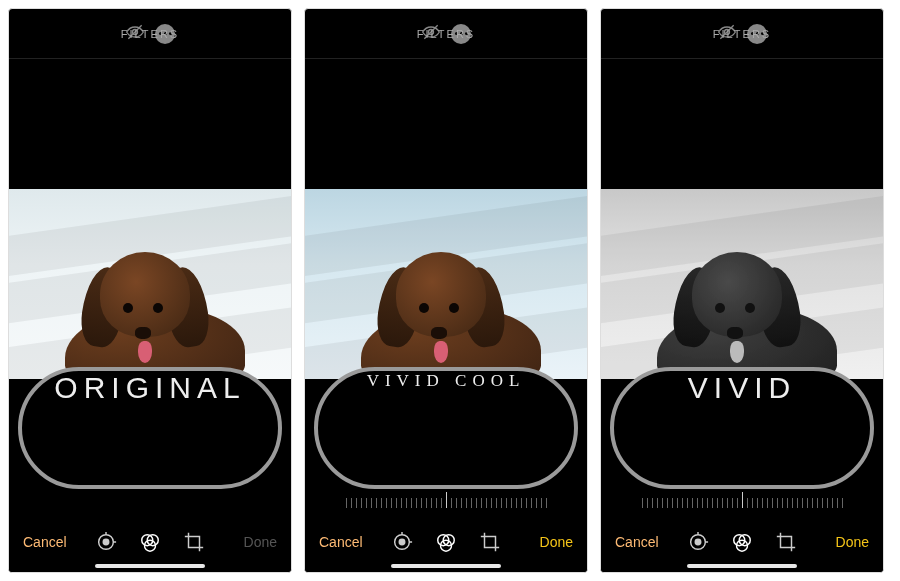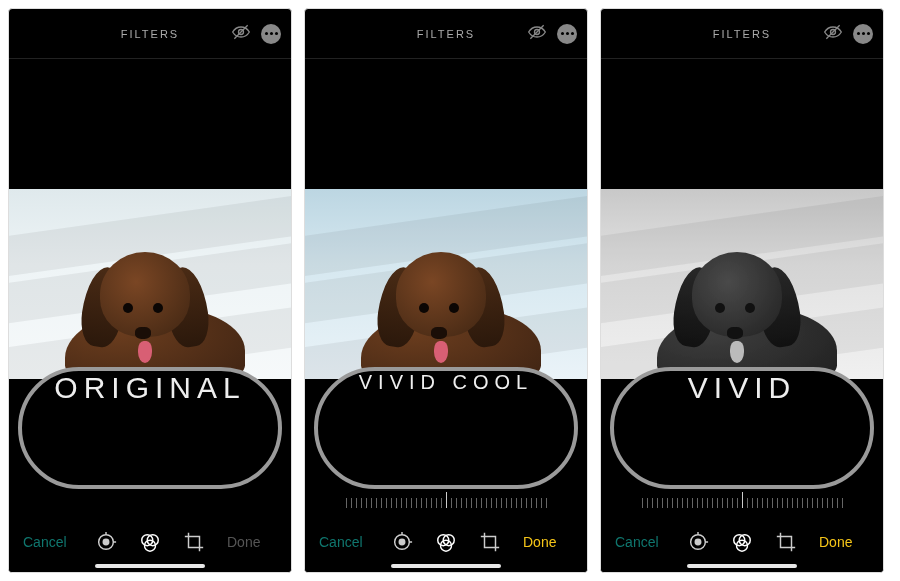--- a/index.html
+++ b/index.html
@@ -18,21 +18,21 @@
     border: 1px solid #ddd;
     border-radius: 4px;
     overflow: hidden;
     display: flex;
     flex-direction: column;
   }
   .topbar {
     height: 50px;
     display: flex;
     align-items: center;
-    justify-content: flex-end;
+    justify-content: center;
     padding: 0 10px;
     position: relative;
     border-bottom: 1px solid #222;
   }
   .topbar .title {
     position: absolute;
     left: 50%;
     transform: translateX(-50%);
     color: #aaa;
     font-size: 11px;
@@ -119,30 +119,30 @@
     background:#000;
     border: 4px solid #9a9a9a;
     border-radius: 70px;
     display:flex; align-items:flex-start; justify-content:center;
     color:#eee;
     letter-spacing: 6px;
     font-weight: 300;
     z-index: 30;
   }
   .pill .label { font-size: 30px; white-space: nowrap; }
-  .pill.sm .label { font-size: 20px; }
+  .pill.sm .label { font-size: 17px; font-family: Liberation Serif, serif; }
 
   .bottombar {
     position:absolute; left:0; right:0; bottom:0;
     height:60px; display:flex; align-items:center; justify-content:space-between;
     padding: 0 14px;
   }
   .bottombar .side { font-size:14px; min-width:50px; }
-  .cancel { color:#0f766e; text-align:left; }
-  .done { text-align:left; }
+  .cancel { color:#fdba74; text-align:left; }
+  .done { text-align:right; }
   .done.inactive { color:#555; }
   .done.active { color:#f5c518; font-weight:500; }
   .tools { display:flex; gap:22px; align-items:center; }
   .tool { width:22px; height:22px; position:relative; }
   .tool svg { width:22px; height:22px; }
   .tool.active svg { filter: none; }
 
   .home-indicator {
     position:absolute; bottom:4px; left:50%; transform:translateX(-50%);
     width:110px; height:4px; border-radius:3px; background:#e8e8e8;

